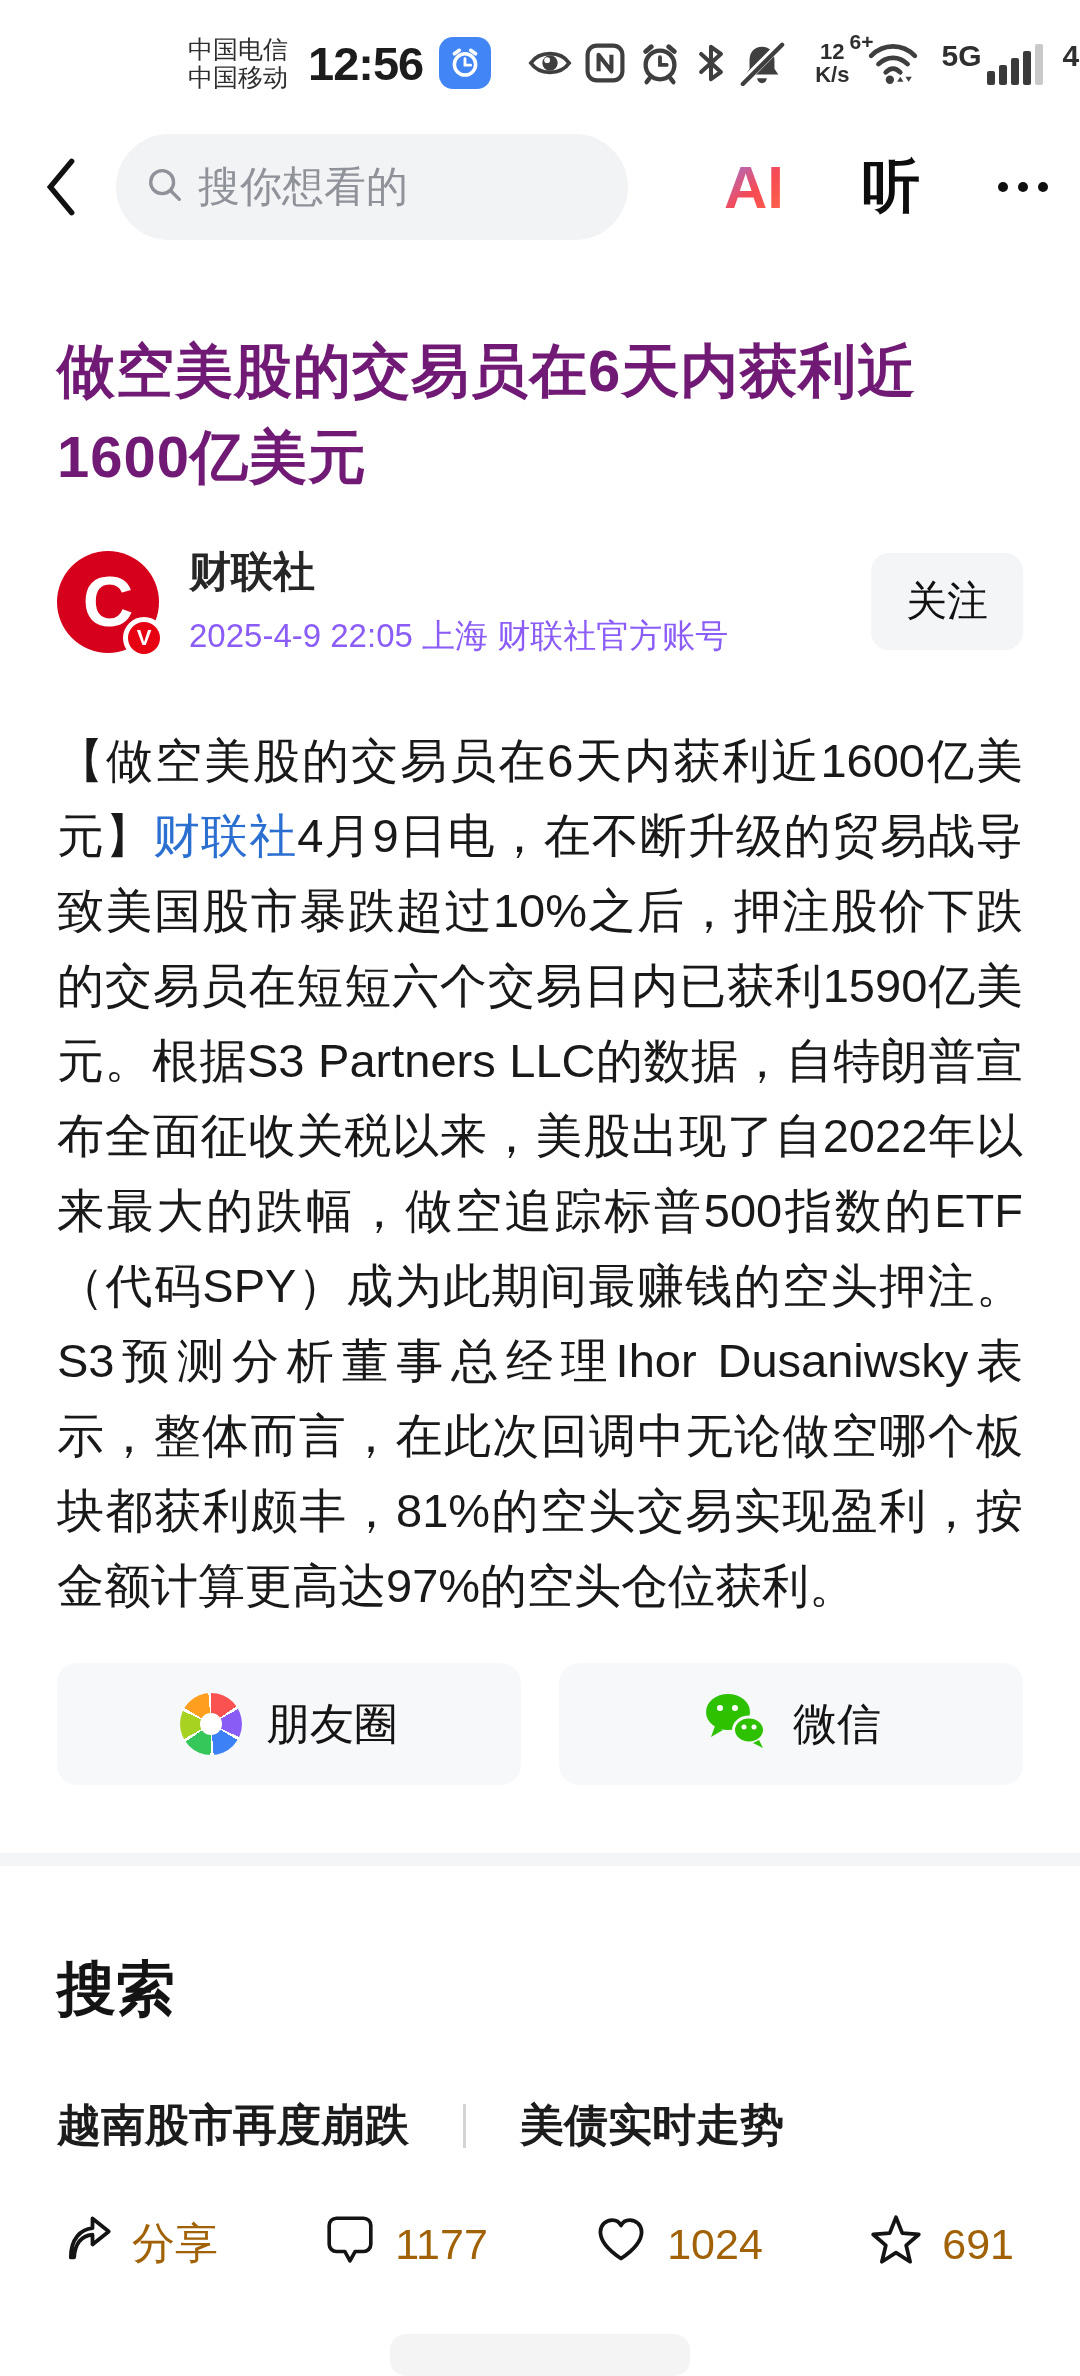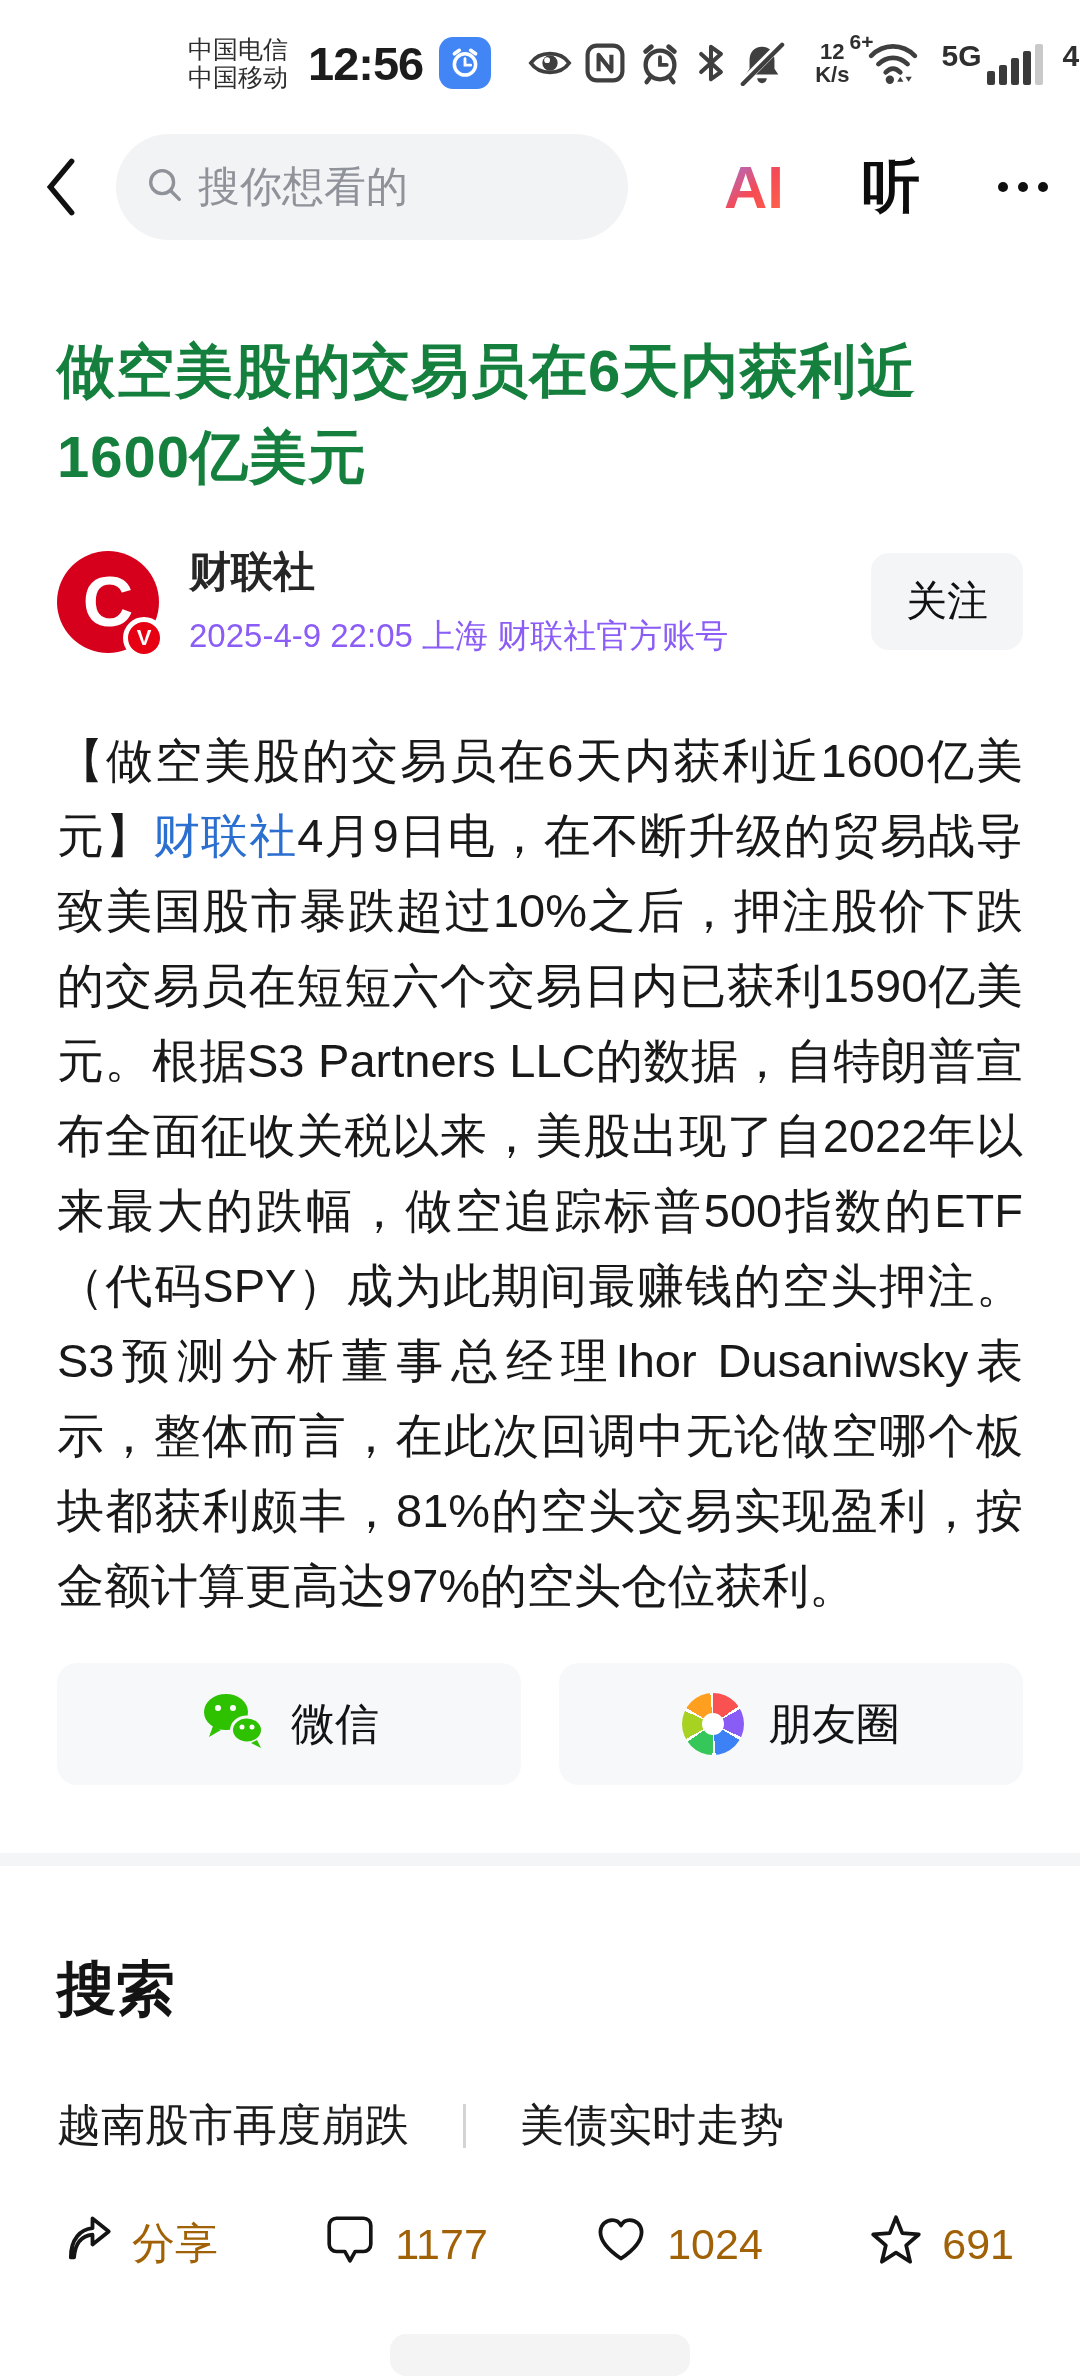--- a/index.html
+++ b/index.html
@@ -38,21 +38,21 @@
   .header-right{display:flex; align-items:center; margin-left:auto; gap:78px;}
   .ai-label{font-weight:800; font-size:60px; color:#f0414e; letter-spacing:0;}
   @supports ((-webkit-background-clip: text) or (background-clip: text)){
     .ai-label{background:linear-gradient(140deg,#8b7cf8 0%,#f64a55 52%,#ff6a45 100%);
       -webkit-background-clip:text; background-clip:text; color:transparent;}
   }
   .listen-label{font-size:58px; font-weight:700; color:#0d0d0d;}
   .more-btn{display:flex; gap:10px; align-items:center; padding:10px 0;}
   .more-btn .dot{width:10px; height:10px; border-radius:50%; background:#101010;}
   
-  .article-title{margin:66px 57px 0; font-size:58px; line-height:86px; font-weight:700; color:#15803d; letter-spacing:1px;}
+  .article-title{margin:66px 57px 0; font-size:58px; line-height:86px; font-weight:700; color:#701a75; letter-spacing:1px;}
   .author-row{margin:44px 57px 0; display:flex; align-items:center;}
   .avatar-wrap{position:relative; width:102px; height:102px; flex:0 0 auto;}
   .avatar{width:102px; height:102px; border-radius:50%; background:#d6001c;
     display:flex; align-items:center; justify-content:center; color:#fff; font-size:70px; font-weight:900;}
   .v-badge{position:absolute; right:-6px; bottom:-6px; width:42px; height:42px; border-radius:50%;
     background:#e60012; border:5px solid #ffffff; display:flex; align-items:center; justify-content:center;
     color:#fff; font-size:22px; font-weight:800;}
   .author-info{margin-left:30px; min-width:0;}
   .author-name{font-size:42px; font-weight:700; color:#262626;}
   .author-meta{font-size:33px; color:#8b5cf6; margin-top:14px;}
@@ -68,21 +68,21 @@
   .moments-icon{position:relative; width:62px; height:62px; border-radius:50%; flex:0 0 auto;
     background:conic-gradient(#fa5151 0 55deg,#fff 55deg 61deg,#8a5cf6 61deg 115deg,#fff 115deg 121deg,
       #3c82f6 121deg 175deg,#fff 175deg 181deg,#35c759 181deg 235deg,#fff 235deg 241deg,
       #a8d222 241deg 295deg,#fff 295deg 301deg,#ff9f1f 301deg 355deg,#fff 355deg 360deg);}
   .moments-icon::after{content:""; position:absolute; left:50%; top:50%; width:22px; height:22px;
     border-radius:50%; background:#fff; transform:translate(-50%,-50%);}
   
   .section-divider{height:13px; background:#f4f5f7; margin-top:68px;}
   .search-heading{margin:84px 57px 0; font-size:59px; font-weight:700; color:#141414;}
   .suggestion-row{margin:66px 57px 0; display:flex; align-items:center;}
-  .suggestion{font-size:44px; font-weight:400; color:#1c1c1c;}
+  .suggestion{font-size:44px; font-weight:700; color:#1c1c1c;}
   .sugg-sep{width:3px; height:44px; background:#d4d4d4; margin:0 54px;}
   
   .bottom-bar{margin-top:58px; padding:0 66px 0 60px; display:flex; align-items:center; justify-content:space-between;}
   .bb-item{display:flex; align-items:center; gap:20px; font-size:43px; color:#a16207;}
   .faint-toast{position:absolute; left:390px; bottom:0; width:300px; height:42px;
     background:#e9e9e9; opacity:.5; border-radius:16px;}
 </style>
 </head>
 <body>
 
@@ -204,38 +204,38 @@
     <div class="author-name">财联社</div>
     <div class="author-meta">2025-4-9 22:05 上海 财联社官方账号</div>
   </div>
   <div class="follow-btn">关注</div>
 </div>
 
 <div class="article-body"><span>【做空美股的交易员在6天内获利近1600亿美元】</span><span class="link">财联社</span><span>4月9日电，在不断升级的贸易战导致美国股市暴跌超过10%之后，押注股价下跌的交易员在短短六个交易日内已获利1590亿美元。根据S3 Partners LLC的数据，自特朗普宣布全面征收关税以来，美股出现了自2022年以来最大的跌幅，做空追踪标普500指数的ETF（代码SPY）成为此期间最赚钱的空头押注。S3预测分析董事总经理Ihor Dusaniwsky表示，整体而言，在此次回调中无论做空哪个板块都获利颇丰，81%的空头交易实现盈利，按金额计算更高达97%的空头仓位获利。</span></div>
 
 <div class="share-row">
   <div class="share-btn">
+    <span class="moments-icon"></span>
+    <span>朋友圈</span>
+  </div>
+  <div class="share-btn">
     <span>
       <svg width="68" height="60" viewBox="0 0 68 60">
         <ellipse cx="27" cy="23" rx="22" ry="18" fill="#2dc100"></ellipse>
         <path d="M14 37 L10 48 L22 41 Z" fill="#2dc100"></path>
         <circle cx="19" cy="19" r="3" fill="#fff"></circle>
         <circle cx="34" cy="19" r="3" fill="#fff"></circle>
         <ellipse cx="48" cy="41" rx="15.5" ry="13" fill="#2dc100" stroke="#f7f8fa" stroke-width="3"></ellipse>
         <path d="M58 51 L62 59 L52 54 Z" fill="#2dc100"></path>
         <circle cx="43" cy="38" r="2.5" fill="#fff"></circle>
         <circle cx="53" cy="38" r="2.5" fill="#fff"></circle>
       </svg>
     </span>
     <span>微信</span>
   </div>
-  <div class="share-btn">
-    <span class="moments-icon"></span>
-    <span>朋友圈</span>
-  </div>
 </div>
 
 <div class="section-divider"></div>
 
 <div class="search-heading">搜索</div>
 
 <div class="suggestion-row">
   <span class="suggestion">越南股市再度崩跌</span>
   <span class="sugg-sep"></span>
   <span class="suggestion">美债实时走势</span>

